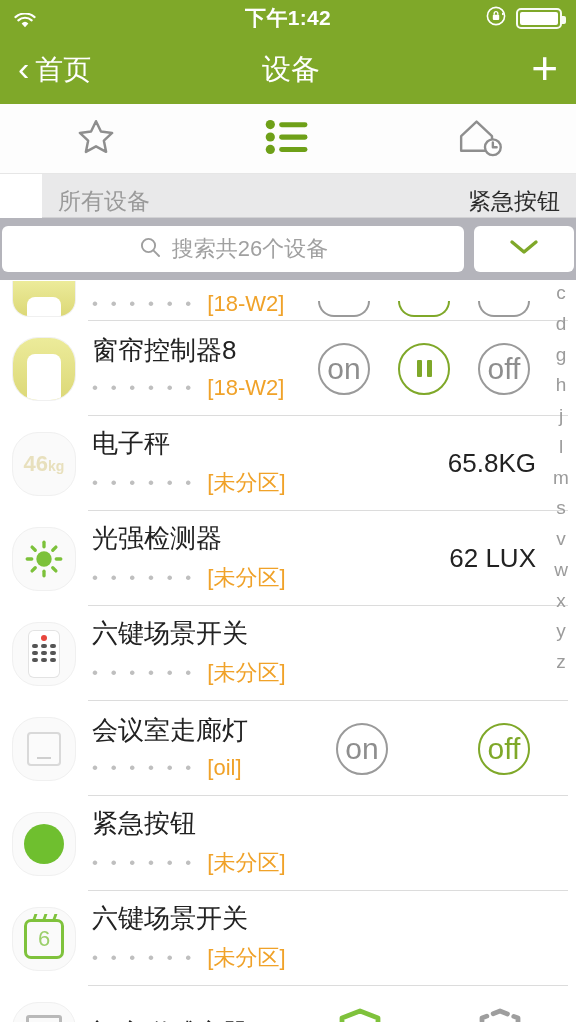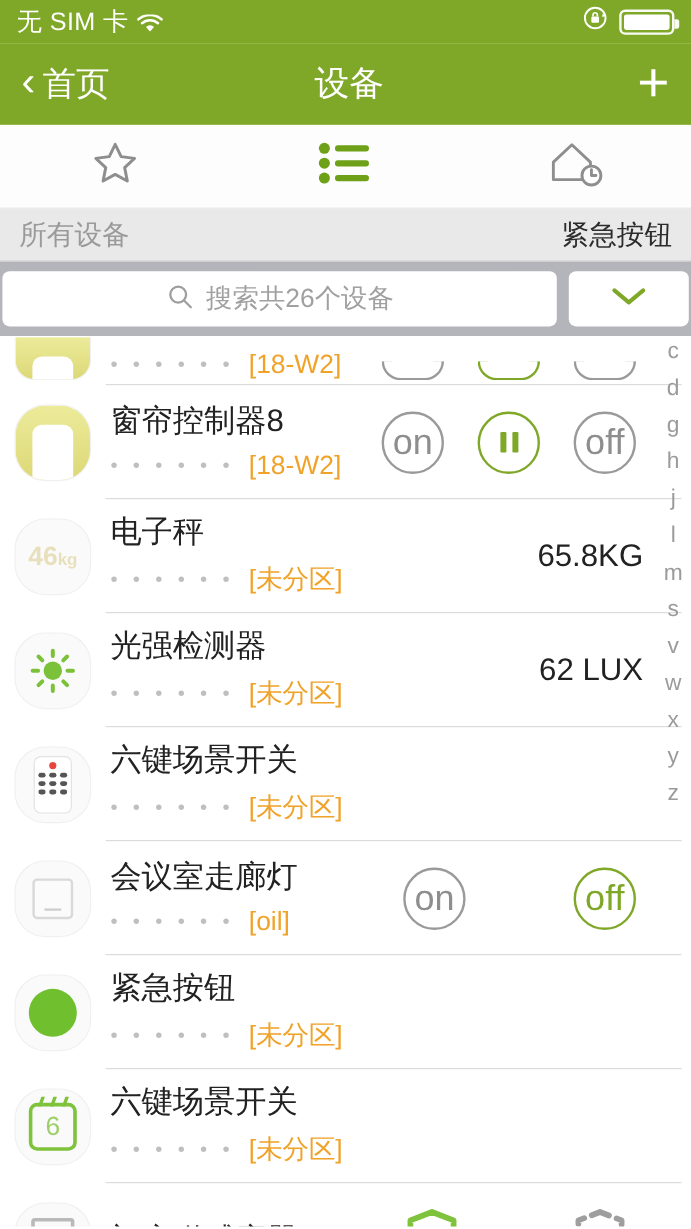--- a/index.html
+++ b/index.html
@@ -49,22 +49,22 @@
 
   
   .tabbar {
     height: 70px; background: #fdfdfd; display: flex; align-items: center;
     border-bottom: 1px solid #e6e6e6;
   }
   .tab { flex: 1; display: flex; align-items: center; justify-content: center; height: 100%; }
 
   
   .sectionbar {
-    height: 44px; background: #e9e9ea; display:flex; align-items:center;
-    padding: 0 16px; border-bottom: 1px solid #d2d2d4;
+    height: 44px; background: #e9e9ea; display:flex; align-items:flex-end;
+    padding: 0 16px; border-bottom: 1px solid #d2d2d4; margin-left: 42px;
   }
   .sectionbar .left { font-size: 23px; color: #9a9a9a; }
   .sectionbar .right { margin-left:auto; font-size: 23px; color: #2c2c2c; }
 
   
   .searchbar {
     height: 62px; background: #b4b4bb; display:flex; align-items:center;
     gap: 10px; padding: 0 2px;
   }
   .search-field {
@@ -149,29 +149,29 @@
   }
   .door-art { width:36px; height:38px; border:3px solid #b9b9b9; border-radius:3px; position:relative; }
 </style>
 </head>
 <body>
 
 <div id="app">
 
   <div class="statusbar">
     <div class="sb-left">
-      <span>无 SIM 卡</span>
       <span class="wifi">
         <svg width="22" height="16" viewBox="0 0 22 16">
           <path d="M11 14.2 L7.6 10.4 a5 5 0 0 1 6.8 0 Z" fill="#fff"></path>
           <path d="M4.3 7.4 a10 10 0 0 1 13.4 0" stroke="#fff" stroke-width="2.1" fill="none" stroke-linecap="round"></path>
           <path d="M1.4 4.1 a14.6 14.6 0 0 1 19.2 0" stroke="#fff" stroke-width="2.1" fill="none" stroke-linecap="round"></path>
         </svg>
       </span>
     </div>
+    <div class="sb-center">下午1:42</div>
     <div class="sb-right">
       <span>
         <svg width="22" height="22" viewBox="0 0 22 22">
           <circle cx="11" cy="11" r="8.6" fill="none" stroke="#fff" stroke-width="1.6"></circle>
           <rect x="7.8" y="9.8" width="6.4" height="5.2" rx="1" fill="#fff"></rect>
           <path d="M9.2 9.8 V8.4 a1.8 1.8 0 0 1 3.6 0 V9.8" fill="none" stroke="#fff" stroke-width="1.4"></path>
           <path d="M17 7.5 l3 1.4 -3 1.4Z" fill="#fff"></path>
         </svg>
       </span>
       <span class="battery">

